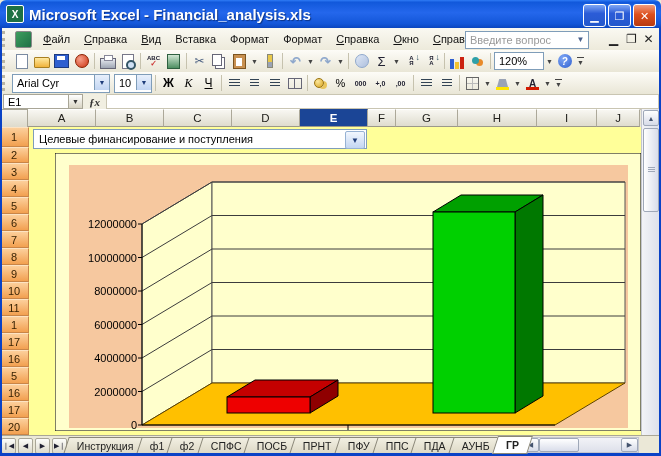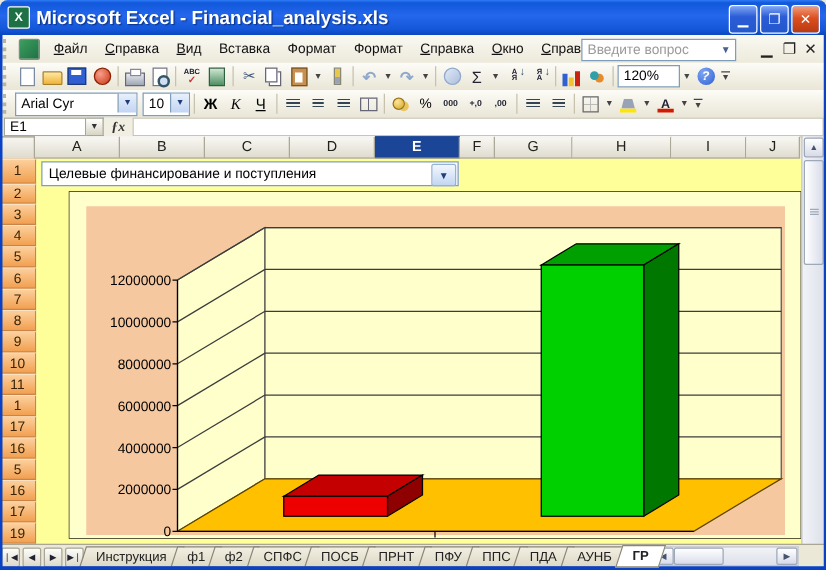--- a/index.html
+++ b/index.html
@@ -384,21 +384,21 @@
     <div class="rh" style="height:17px">8</div>
     <div class="rh" style="height:17px">9</div>
     <div class="rh" style="height:17px">10</div>
     <div class="rh" style="height:17px">11</div>
     <div class="rh" style="height:17px">1</div>
     <div class="rh" style="height:17px">17</div>
     <div class="rh" style="height:17px">16</div>
     <div class="rh" style="height:17px">5</div>
     <div class="rh" style="height:17px">16</div>
     <div class="rh" style="height:17px">17</div>
-    <div class="rh" style="height:17px">19</div>
+    <div class="rh" style="height:17px">20</div>
   </div>
 
   <div class="abs cells">
 
     <div class="combobox">
       <span>Целевые финансирование и поступления</span>
       <span class="cb-btn">▼</span>
     </div>
 
 

